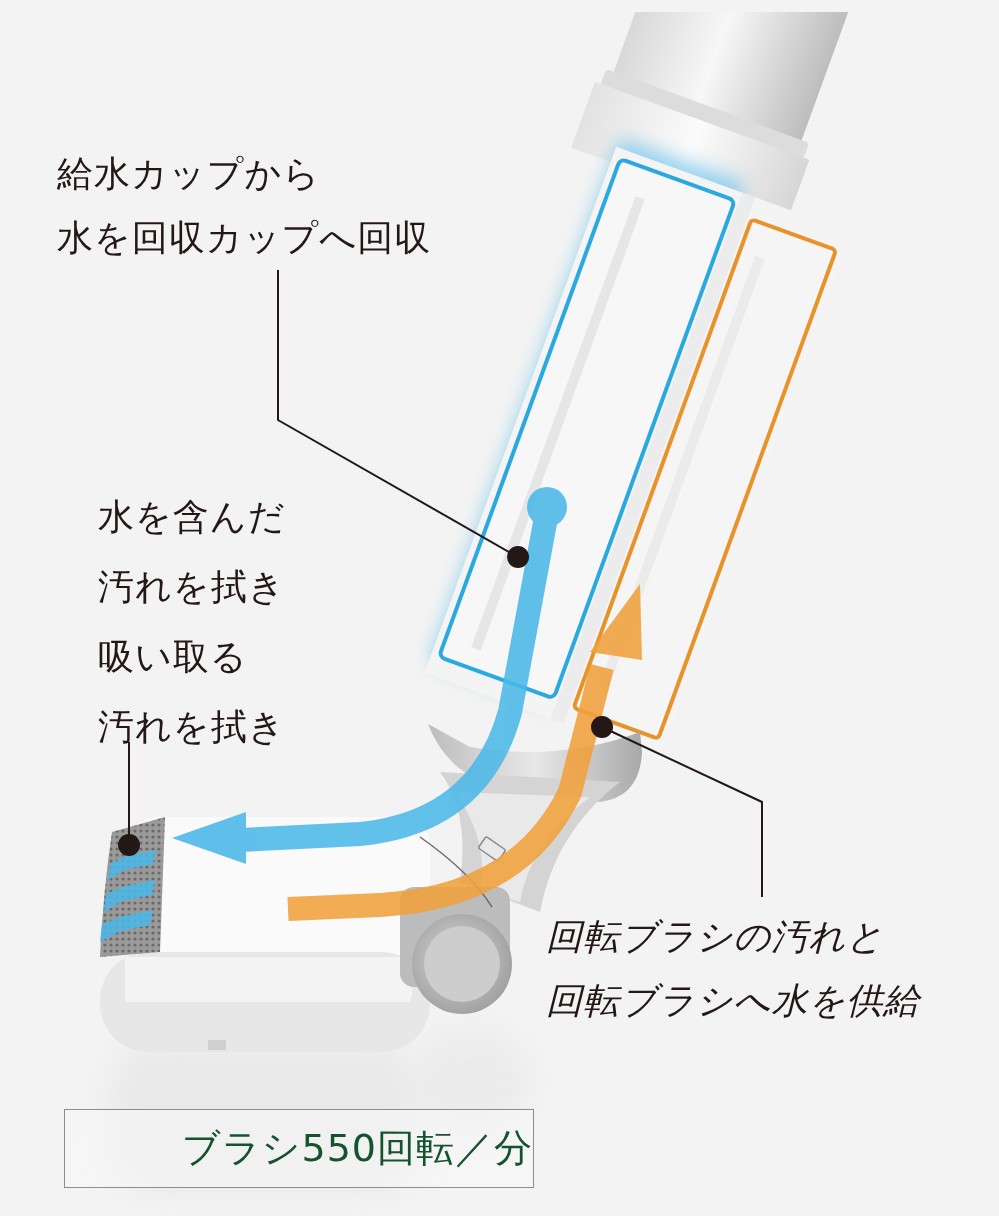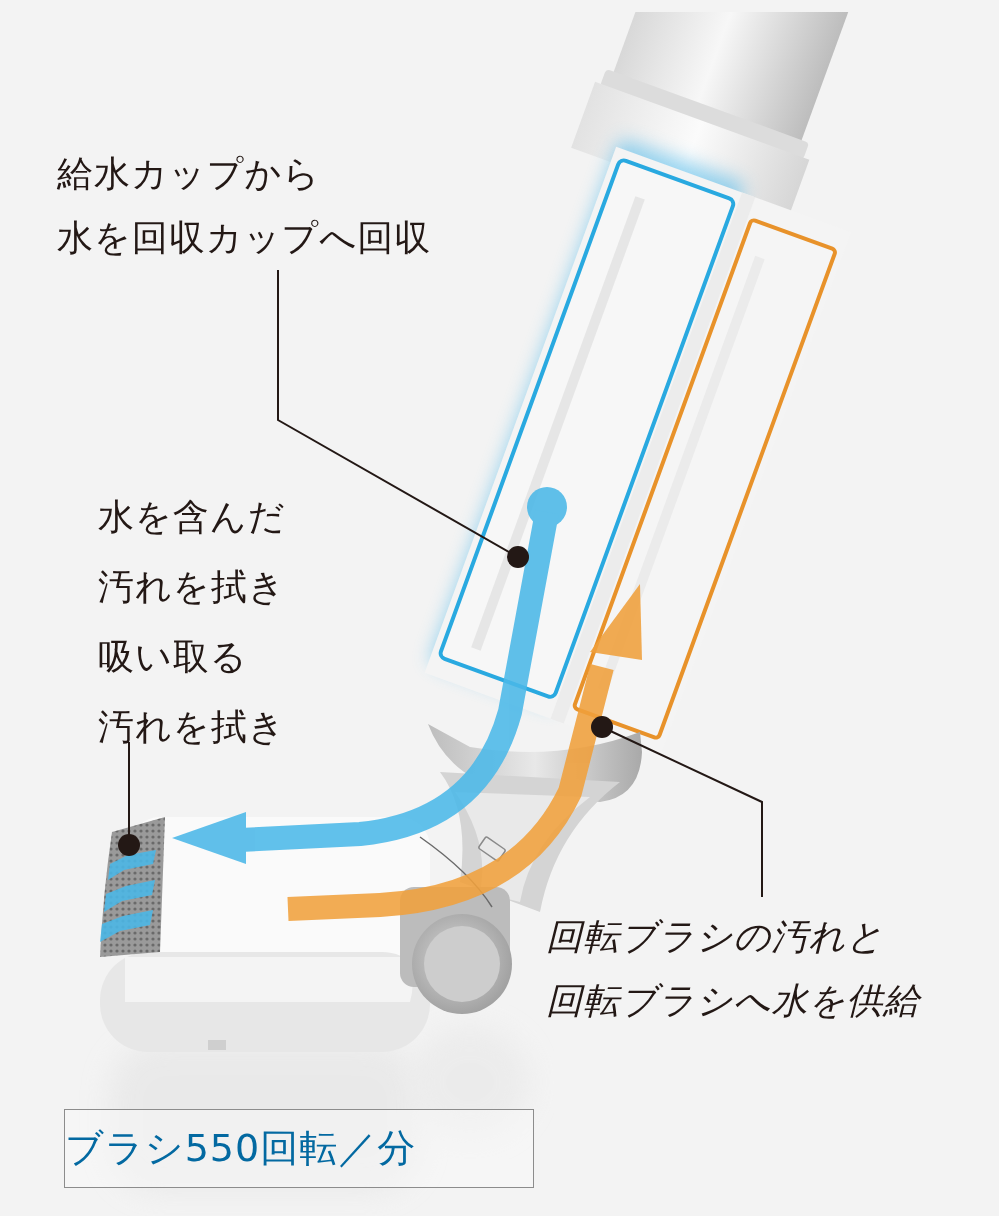--- a/index.html
+++ b/index.html
@@ -7,21 +7,21 @@
          font-family: "DejaVu Sans", "Liberation Sans", sans-serif; color:#231815; }
   .stage { position:absolute; left:0; top:12px; width:991px; height:1216px; }
   svg.art { position:absolute; left:0; top:0; }
   .label { position:absolute; font-size:36px; line-height:64px; letter-spacing:1px; white-space:nowrap; color:#231815; }
   .label .ln { display:block; }
   #label-supply { left:57px; top:130px; }
   #label-wipe { left:57px; top:470px; line-height:70px;margin-left:41px; }
   #label-collect { left:546px; top:893px;font-style:italic; }
   .badge { position:absolute; left:64px; top:1097px; width:470px; height:79px; box-sizing:border-box;
            border:1.5px solid #8c8c8c; background:rgba(248,248,248,0.55);
-           font-size:38px; line-height:76px; text-align:left; letter-spacing:1px; color:#0369a1; }
+           font-size:38px; line-height:76px; text-align:right; letter-spacing:1px; color:#14532d; }
 </style>
 </head>
 <body>
 
 <div class="stage">
 
   <svg class="art" width="999" height="1216" viewBox="0 0 999 1216">
     <defs>
       <linearGradient id="tubeGrad" x1="0" y1="0" x2="1" y2="0">
         <stop offset="0" stop-color="#d8d8d8"></stop>

